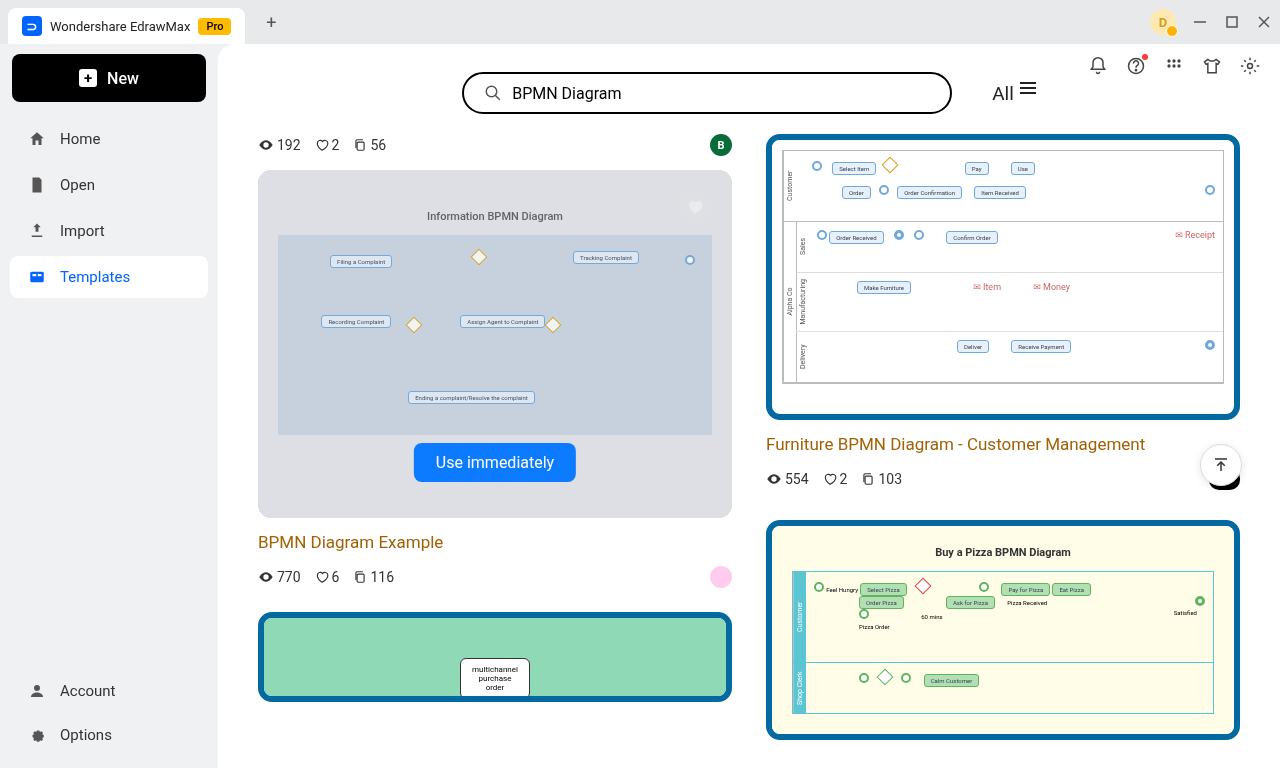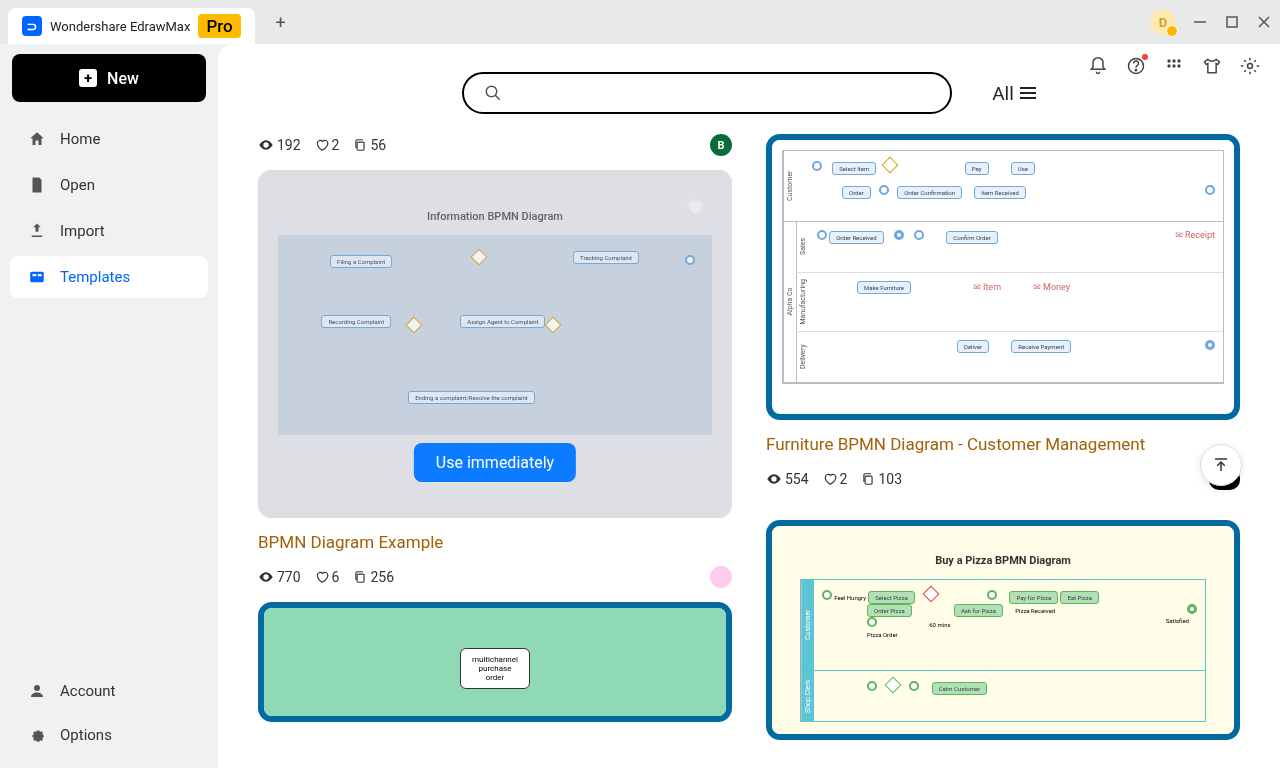--- a/index.html
+++ b/index.html
@@ -1,21 +1,21 @@
 <!DOCTYPE html>
 <html><head>
 <meta charset="utf-8">
 <style>
 *{margin:0;padding:0;box-sizing:border-box;font-family:-apple-system,BlinkMacSystemFont,"Segoe UI",Roboto,sans-serif}
 body{width:1280px;height:768px;background:#f0f1f3;overflow:hidden;position:relative}
 .titlebar{height:44px;background:#e8e9eb;display:flex;align-items:center;padding:0 8px}
 .tab{background:#fff;height:36px;margin-top:8px;border-radius:8px 8px 0 0;display:flex;align-items:center;padding:0 14px;gap:8px;min-width:230px}
 .app-logo{width:20px;height:20px;background:#0065ff;border-radius:4px;display:flex;align-items:center;justify-content:center;color:#fff;font-weight:bold;font-size:13px}
 .tab-title{font-size:13px;color:#222}
-.pro-badge{background:#ffbb00;color:#000;font-size:17px;padding:2px 8px;border-radius:4px;font-weight:500}
+.pro-badge{background:#ffbb00;color:#000;font-size:11px;padding:2px 8px;border-radius:4px;font-weight:500}
 .newtab{width:32px;height:32px;display:flex;align-items:center;justify-content:center;margin-left:10px;font-size:18px;color:#555;cursor:pointer}
 .title-right{margin-left:auto;display:flex;align-items:center;gap:16px}
 .avatar{width:26px;height:26px;border-radius:50%;background:#ffe9b3;display:flex;align-items:center;justify-content:center;color:#d4a017;font-weight:bold;font-size:13px;position:relative}
 .avatar::after{content:"";position:absolute;bottom:-2px;right:-2px;width:10px;height:10px;background:#ffb300;border-radius:50%;border:1px solid #fff}
 .winbtn{width:16px;height:16px;cursor:pointer;color:#555}
 .main{display:flex;height:724px}
 .sidebar{width:218px;background:#f0f1f3;padding:10px 6px;display:flex;flex-direction:column}
 .new-btn{background:#000;color:#fff;border-radius:8px;height:48px;display:flex;align-items:center;justify-content:center;gap:10px;font-size:16px;font-weight:500;margin:0 6px 14px;cursor:pointer}
 .new-btn .plus{width:18px;height:18px;background:#fff;color:#000;border-radius:3px;display:flex;align-items:center;justify-content:center;font-weight:bold;font-size:15px}
 .nav-item{display:flex;align-items:center;gap:14px;padding:12px 18px;font-size:15px;color:#333;border-radius:8px;cursor:pointer;margin:2px 4px}
@@ -24,36 +24,36 @@
 .nav-item.active .nav-icon{color:#0065ff}
 .sidebar-bottom{margin-top:auto}
 .content{flex:1;background:#fff;border-radius:16px 0 0 0;margin-top:0;position:relative;overflow:hidden}
 .topbar{position:absolute;top:12px;right:20px;display:flex;gap:18px;align-items:center}
 .topbar-icon{width:20px;height:20px;color:#444;cursor:pointer;position:relative}
 .red-dot{position:absolute;top:-2px;right:-2px;width:6px;height:6px;background:#ff3b30;border-radius:50%}
 .search-row{display:flex;align-items:center;justify-content:center;padding:28px 0 20px;gap:40px}
 .search-box{border:2px solid #000;border-radius:999px;width:490px;height:42px;display:flex;align-items:center;padding:0 20px;gap:10px}
 .search-box input{border:none;outline:none;font-size:16px;flex:1;background:transparent}
 .search-icon{width:18px;height:18px;color:#555}
-.all-filter{display:flex;align-items:center;gap:6px;font-size:19px;color:#222;cursor:pointer}
+.all-filter{display:flex;align-items:flex-start;gap:6px;font-size:19px;color:#222;cursor:pointer}
 .menu-lines{display:flex;flex-direction:column;gap:3px}
 .menu-lines span{width:16px;height:2px;background:#222;display:block}
 .gallery{padding:0 40px;display:flex;gap:34px;height:640px;overflow:hidden}
 .col{flex:1;display:flex;flex-direction:column;gap:14px}
 .stats{display:flex;gap:14px;font-size:14px;color:#333;align-items:center}
 .stat{display:flex;align-items:center;gap:3px}
 .author-badge{margin-left:auto;width:22px;height:22px;border-radius:50%;background:#0a6b3a;color:#fff;font-size:11px;display:flex;align-items:center;justify-content:center;font-weight:bold}
 .author-badge.arise{background:#000000;color:#999;font-size:8px;width:auto;padding:2px 6px;border-radius:10px}
 .card{border-radius:14px;overflow:hidden;position:relative;cursor:pointer}
 .card.hovered{background:#a9b0b8}
 .card.bordered{border:6px solid #0369a1}
 .heart{position:absolute;top:20px;right:20px;width:34px;height:34px;background:rgba(180,180,180,0.7);border-radius:50%;display:flex;align-items:center;justify-content:center;color:#fff}
 .use-btn{position:absolute;left:50%;bottom:36px;transform:translateX(-50%);background:#0c7bff;color:#fff;padding:10px 22px;border-radius:8px;font-size:16px;cursor:pointer}
 .card-title{font-size:17px;color:#a16207;}
-.preview{background:#fff;padding:28px;font-size:9px}
+.preview{background:#fff;padding:20px;font-size:9px}
 .preview.dim{filter:blur(0.4px);opacity:0.85}
 .preview-title{text-align:center;font-size:11px;color:#555;font-weight:500;margin-bottom:12px}
 .lanes{border:1px solid #bbb;display:flex}
 .lane-label{writing-mode:vertical-rl;transform:rotate(180deg);padding:6px 2px;font-size:7px;border-right:1px solid #bbb;text-align:center;color:#555;min-height:50px;display:flex;align-items:center;justify-content:center}
 .lane-body{flex:1;padding:8px;position:relative;min-height:44px;border-bottom:1px solid #ddd}
 .lane-body:last-child{border-bottom:none}
 .node{display:inline-block;border:1px solid #6fa8dc;background:#e8f0fb;border-radius:3px;padding:2px 6px;font-size:6px;color:#345}
 .node.pizza{background:#b3e0b3;border-color:#5fb55f}
 .gateway{display:inline-block;width:12px;height:12px;border:1px solid #d4a017;background:#fff;transform:rotate(45deg)}
 .evt{display:inline-block;width:10px;height:10px;border:2px solid #6fa8dc;border-radius:50%;background:#fff}
@@ -163,20 +163,21 @@
           <path d="M12 2v3M12 19v3M4 12H1M23 12h-3M5 5l2 2M17 17l2 2M5 19l2-2M17 7l2-2"></path>
         </svg>
     </div>
 
     <div class="search-row">
       <div class="search-box">
         <svg class="search-icon" viewBox="0 0 24 24" fill="none" stroke="currentColor" stroke-width="2">
             <circle cx="10" cy="10" r="7"></circle>
             <line x1="15" y1="15" x2="21" y2="21"></line>
           </svg>
+        <input value="BPMN Diagram" style="">
       </div>
       <div class="all-filter">
         <span>All</span>
         <div class="menu-lines">
             <span></span>
             <span></span>
             <span></span>
           </div>
       </div>
     </div>
@@ -241,26 +242,26 @@
               <svg width="14" height="14" viewBox="0 0 24 24" fill="none" stroke="currentColor" stroke-width="2">
                 <path d="M12 21s-8-5-8-12a5 5 0 019-3 5 5 0 019 3c0 7-10 12-10 12z"></path>
               </svg>
               <span>6</span>
             </span>
           <span class="stat">
               <svg width="14" height="14" viewBox="0 0 24 24" fill="none" stroke="currentColor" stroke-width="2">
                 <rect x="7" y="7" width="12" height="14" rx="2"></rect>
                 <path d="M5 17V5a2 2 0 012-2h10"></path>
               </svg>
-              <span>256</span>
+              <span>116</span>
             </span>
           <span style="margin-left:auto;width:22px;height:22px;border-radius:50%;background:#fce;display:inline-block"></span>
         </div>
 
-        <div class="card bordered" style="height:120px;">
+        <div class="card bordered" style="height:90px;margin-top:10px">
           <div class="preview" style="background:#8fd9b6;height:100%;padding:20px 30px">
             <div style="background:#fff;border:1px solid #333;border-radius:6px;padding:6px 10px;font-size:8px;width:70px;margin:20px auto 0;text-align:center">multichannel purchase order</div>
           </div>
         </div>
       </div>
 
       <div class="col">
         <div class="card bordered" style="height:286px">
           <div class="preview" style="padding:10px">
             <div class="lanes" style="flex-direction:column">

